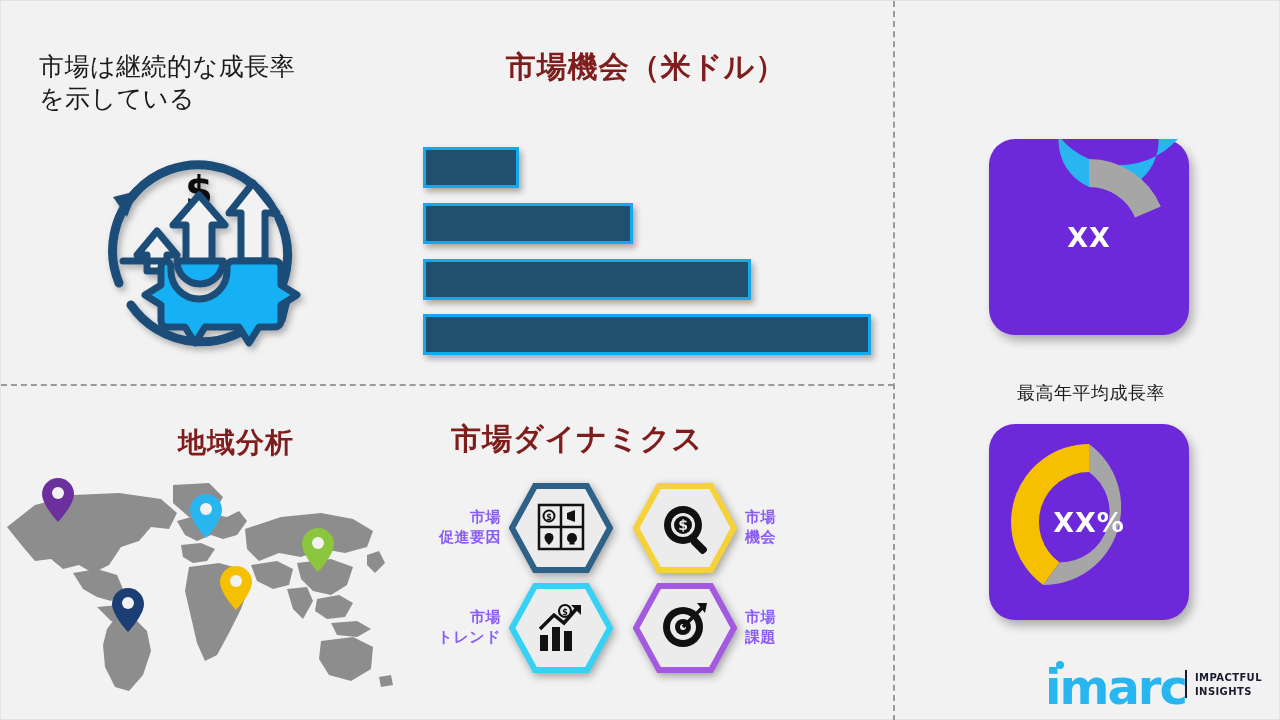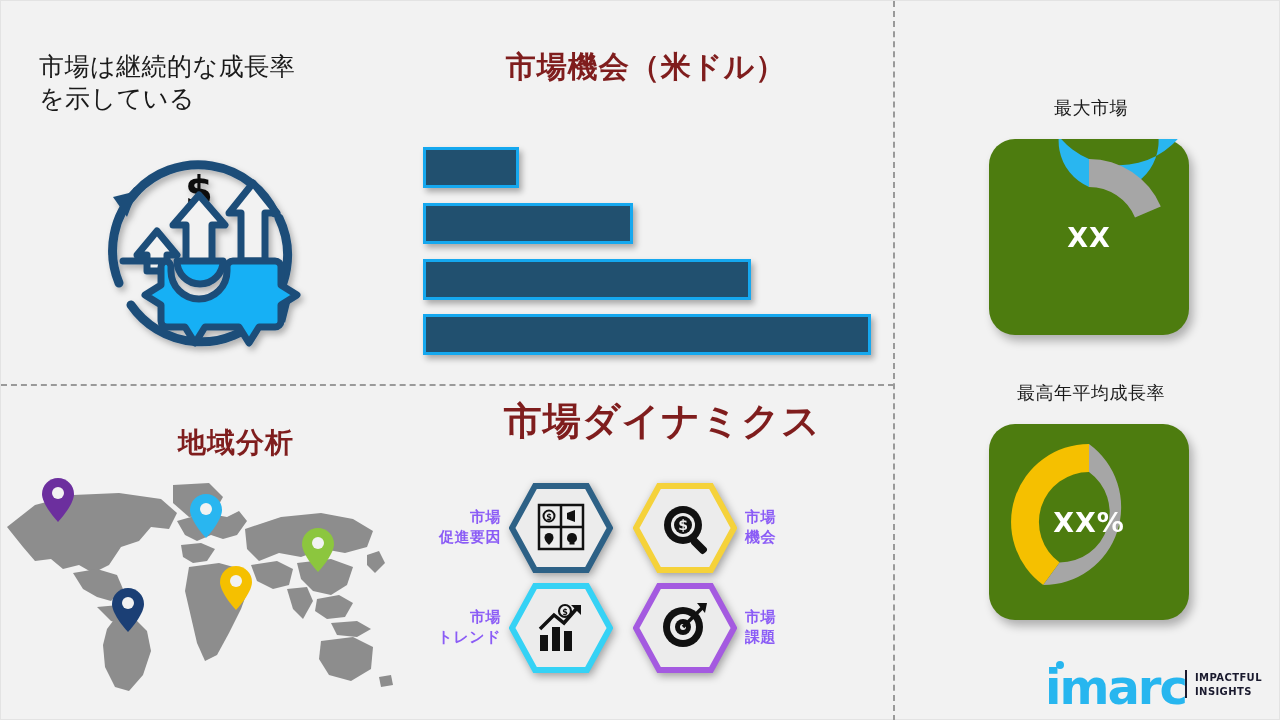--- a/index.html
+++ b/index.html
@@ -46,22 +46,22 @@
   }
   #t-opportunity {
     position:absolute; left:420px; top:48px; width:450px;
     font-size:30px; text-align:center;
   }
   #t-regional {
     position:absolute; left:120px; top:425px; width:230px;
     font-size:28px; text-align:center;
   }
   #t-dynamics {
-    position:absolute; left:450px; top:398px; width:370px;
-    font-size:38px; text-align:right;
+    position:absolute; left:450px; top:420px; width:370px;
+    font-size:30px; text-align:left;
   }
   #t-largest {
     position:absolute; left:960px; top:95px; width:260px;
     font-size:18px; text-align:center;
   }
   #t-cagr {
     position:absolute; left:955px; top:380px; width:270px;
     font-size:18px; text-align:center;
   }
 
@@ -101,21 +101,21 @@
   .hexlabel.right { text-align:right; width:96px; margin-right:8px; }
   .hexlabel.left  { text-align:left;  width:96px; margin-left:8px; }
 
   .hexwrap { position:relative; width:104px; height:90px; filter:drop-shadow(2px 3px 4px rgba(0,0,0,.35)); }
   .hexwrap svg { display:block; }
 
   
   .donut-card {
     position:absolute;
     width:200px; height:196px;
-    background:#4d7c0f;
+    background:#6d28d9;
     border-radius:26px;
     box-shadow:4px 6px 10px rgba(0,0,0,.28);
   }
   #card-largest { left:988px; top:138px; }
   #card-cagr    { left:988px; top:423px; }
   .donut-center {
     position:absolute; left:0; top:0; width:200px; height:196px;
     display:flex; align-items:center; justify-content:center;
     color:#ffffff; font-weight:bold; font-size:27px; letter-spacing:1px;
   }
@@ -337,21 +337,20 @@
             <path d="M22,24 L42,4" stroke="#111" stroke-width="3.5" fill="none"></path>
             <path d="M36,0 L46,0 L44,10 Z" fill="#111"></path>
           </g>
         </svg>
       </div>
       <div class="hexlabel left">市場
 課題</div>
     </div>
   </div>
 
-  <div id="t-largest" class="hd-dark">最大市場</div>
 
   <div id="card-largest" class="donut-card">
     <svg width="200" height="196" viewBox="0 0 200 196">
       <g transform="translate(100,98)">
 
         <path d="M0,-78 A78,78 0 1 1 30.5,-71.8 L19.5,-46.0 A50,50 0 1 0 0,-50 Z" fill="#29b6f0"></path>
 
         <path d="M0,-78 A78,78 0 0 1 71.8,-30.5 L46.0,-19.5 A50,50 0 0 0 0,-50 Z" fill="#a6a6a6"></path>
       </g>
     </svg>

